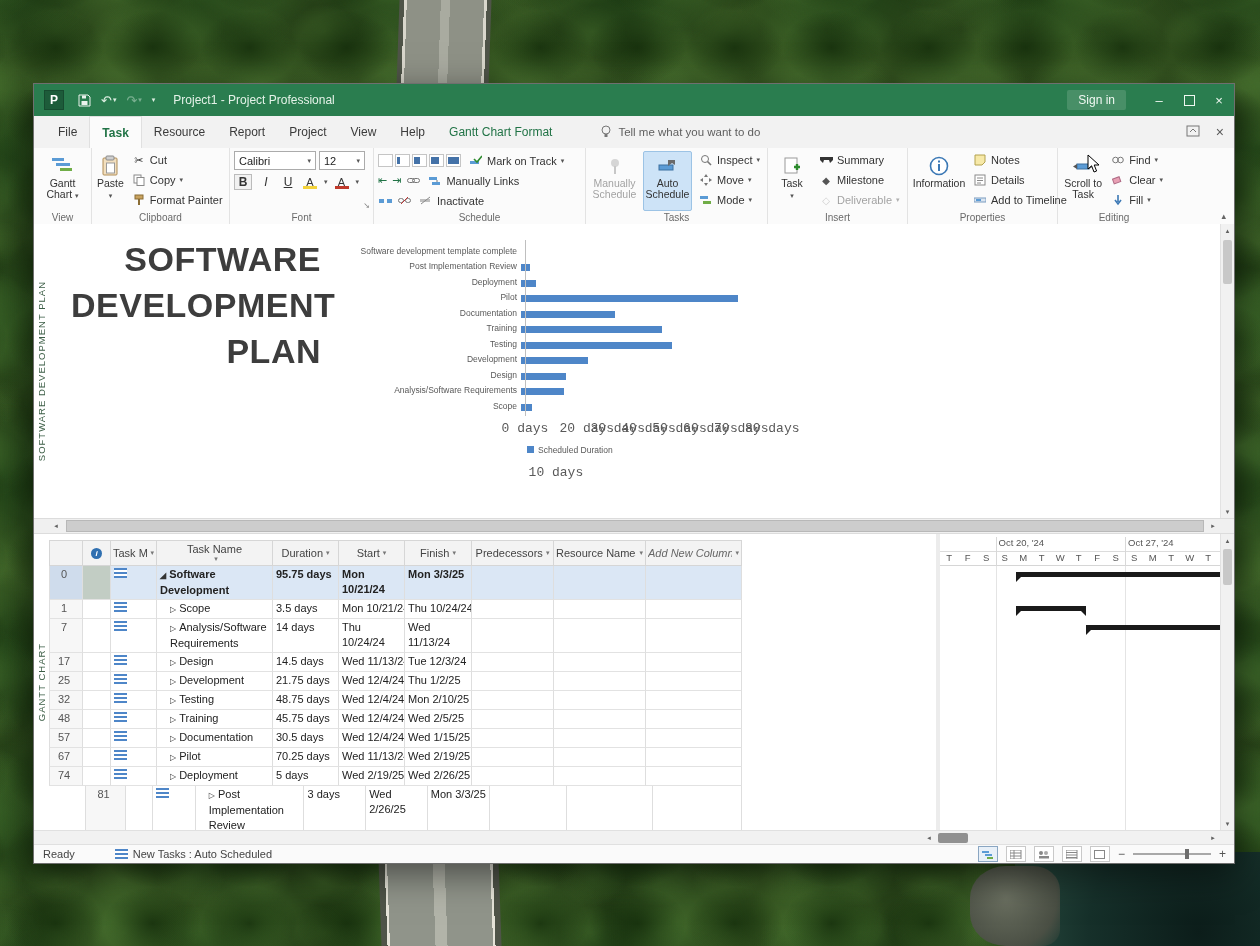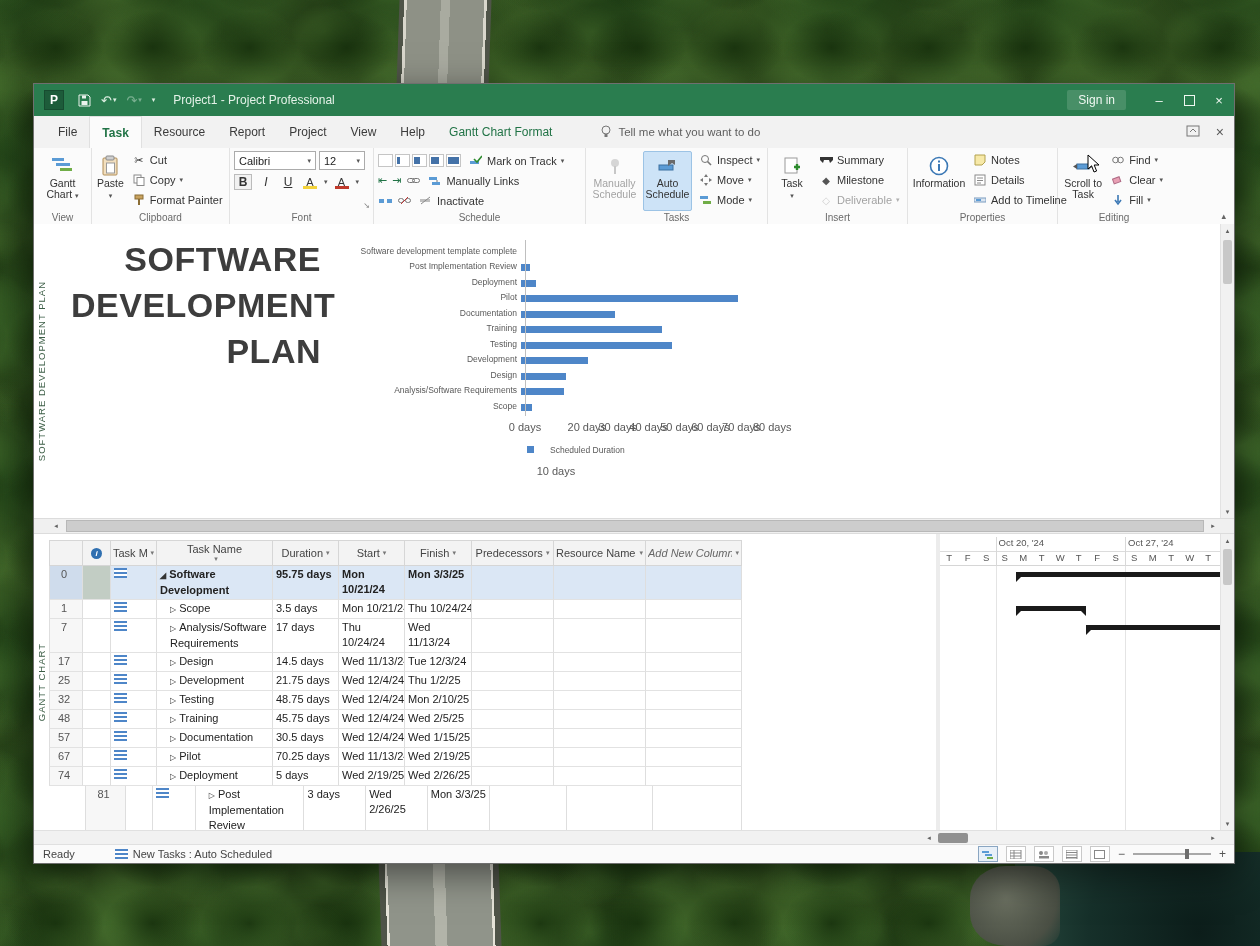--- a/index.html
+++ b/index.html
@@ -85,22 +85,22 @@
   .pane-upper{position:absolute;left:0;top:140px;width:100%;height:294px;background:#fff;overflow:hidden;}
   .sidestrip{position:absolute;left:0;top:0;width:15px;height:100%;background:#fff;display:flex;align-items:center;justify-content:center;}
   .sidetext{writing-mode:vertical-rl;transform:rotate(180deg);font-size:9.5px;letter-spacing:1px;color:#3c5e46;white-space:nowrap;}
   .bigtitle{position:absolute;left:37px;top:12px;width:250px;text-align:right;font-size:34px;font-weight:bold;color:#3d3d3d;line-height:46px;letter-spacing:.5px;}
   .chartbox{position:absolute;left:307px;top:16px;width:560px;}
   .crow{display:flex;align-items:flex-end;height:15.5px;}
   .clabel{width:180px;text-align:right;font-size:8.5px;color:#595959;padding-right:4px;box-sizing:border-box;white-space:nowrap;overflow:hidden;}
   .cbar{height:7px;}
   .caxis{position:absolute;left:184px;top:0;width:1px;height:176px;background:#bfbfbf;}
   .cticks{position:relative;height:12px;margin-top:10px;}
-  .ctick{position:absolute;transform:translateX(-50%);font-size:11px;color:#595959;white-space:nowrap;}
-  .clegend{display:flex;align-items:center;gap:16px;margin-top:12px;margin-left:186px;font-size:8.5px;color:#595959;}
+  .ctick{position:absolute;transform:translateX(-50%);font-size:13px;color:#595959;white-space:nowrap;font-family:Liberation Mono, monospace;}
+  .clegend{display:flex;align-items:center;gap:4px;margin-top:12px;margin-left:186px;font-size:8.5px;color:#595959;}
   .lswatch{width:7px;height:7px;background:#4e86c8;}
   .vscroll{position:absolute;right:0;width:13px;background:#f1f1f1;border-left:1px solid #e2e2e2;}
   .vs-up{position:absolute;top:0;left:0;right:0;height:13px;text-align:center;font-size:7px;color:#606060;line-height:13px;}
   .vs-dn{position:absolute;bottom:0;left:0;right:0;height:13px;text-align:center;font-size:7px;color:#606060;line-height:13px;}
   .vthumb{position:absolute;left:2px;right:2px;background:#c8c8c8;border-radius:2px;}
 
   
   .hscroll-mid{position:absolute;left:0;top:434px;width:100%;height:16px;background:#f0f0f0;border-top:1px solid #dcdcdc;border-bottom:1px solid #dcdcdc;box-sizing:border-box;}
   .hs-left{position:absolute;left:15px;top:0;width:14px;height:14px;text-align:center;font-size:7px;color:#606060;line-height:14px;}
   .hs-right{position:absolute;right:14px;top:0;width:14px;height:14px;text-align:center;font-size:7px;color:#606060;line-height:14px;}
@@ -728,21 +728,21 @@
               <div class="td finish" style="width: 67px;">Thu 10/24/24</div>
               <div class="td pred" style="width: 82px;"></div>
               <div class="td res" style="width: 92px;"></div>
               <div class="td anc" style="width: 96px;"></div>
             </div>
             <div class="trow wrap">
               <div class="td num" style="width: 34px;">7</div>
               <div class="td ind" style="width: 28px;"></div>
               <div class="td mode" style="width: 46px;"><span class="tmicon"></span></div>
               <div class="td name" style="width: 116px; padding-left: 13px;"><span class="tri">▷</span><span>Analysis/Software Requirements</span></div>
-              <div class="td dur" style="width: 66px;">17 days</div>
+              <div class="td dur" style="width: 66px;">14 days</div>
               <div class="td start" style="width: 66px;">Thu 10/24/24</div>
               <div class="td finish" style="width: 67px;">Wed 11/13/24</div>
               <div class="td pred" style="width: 82px;"></div>
               <div class="td res" style="width: 92px;"></div>
               <div class="td anc" style="width: 96px;"></div>
             </div>
             <div class="trow">
               <div class="td num" style="width: 34px;">17</div>
               <div class="td ind" style="width: 28px;"></div>
               <div class="td mode" style="width: 46px;"><span class="tmicon"></span></div>

